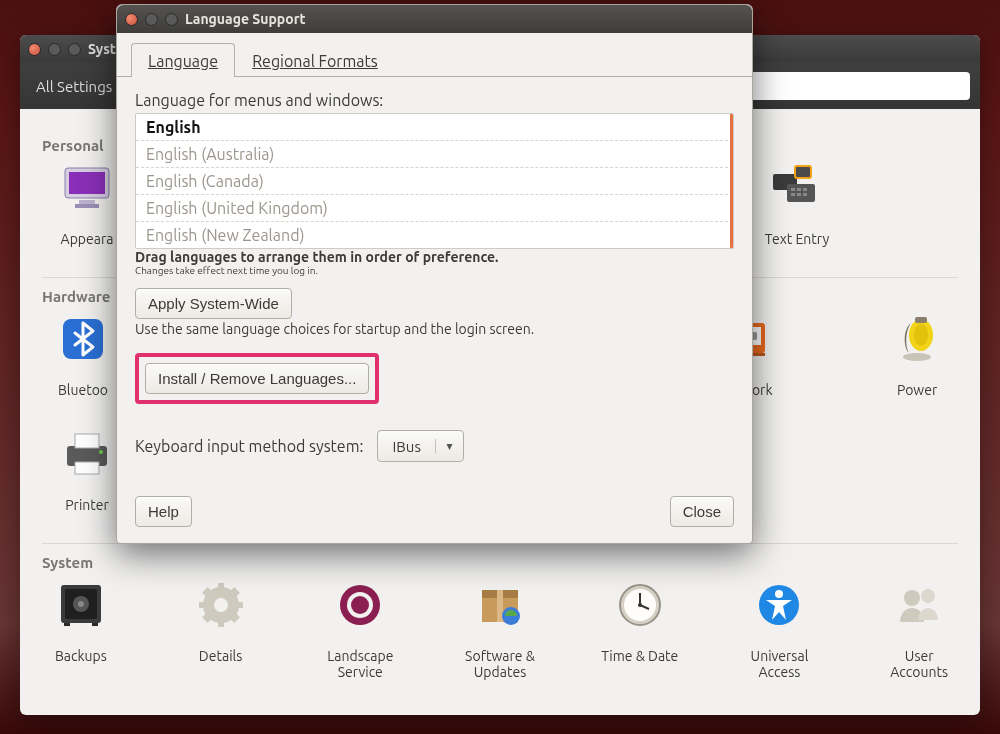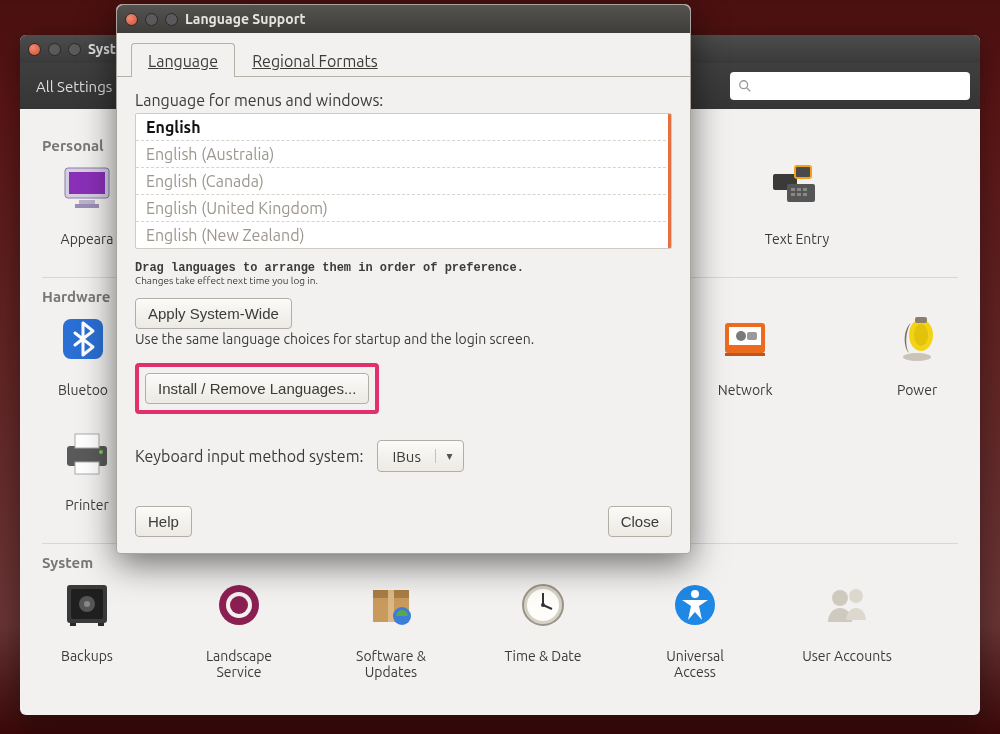--- a/index.html
+++ b/index.html
@@ -35,21 +35,21 @@
   .section-title { font-weight: bold; color: #787773; font-size: 15px; margin: 10px 0 8px 0; }
   .icon-row { display: flex; gap: 90px; margin-bottom: 30px; flex-wrap: nowrap; }
   .icon-row.system { gap: 62px; }
   .app-icon { width: 90px; display: flex; flex-direction: column; align-items: center; gap: 17px; text-align: center; }
   .app-icon .glyph { width: 52px; height: 52px; display: flex; align-items: center; justify-content: center; }
   .app-icon .label { font-size: 14px; color: #3c3b37; line-height: 1.15; }
   hr.sep { border: none; border-top: 1px solid #d9d7d4; margin: 0 0 10px 0; }
 
   
   .dialog {
-    position: absolute; left: 116px; top: 4px; width: 575px;
+    position: absolute; left: 116px; top: 4px; width: 637px;
     background: #f2f1f0; border-radius: 6px 6px 4px 4px; box-shadow: 0 10px 35px rgba(0,0,0,.55);
     border: 1px solid #a9a49c;
   }
   .dlg-titlebar {
     height: 28px; background: linear-gradient(to bottom,#54534f,#3e3d39);
     border-radius: 6px 6px 0 0;
     display: flex; align-items: center; padding: 0 8px; color: #e8e5e0; font-weight: bold; font-size: 14px; gap: 7px;
   }
   .dlg-body { padding: 0; }
 
@@ -78,21 +78,21 @@
     position: relative; overflow: hidden;
   }
   .lang-list::after {
     content:""; position:absolute; right:0; top:0; bottom:0; width:3px; background:#e57042;
   }
   .lang-item { padding: 4px 10px; border-bottom: 1px dashed #d8d4cb; font-size: 16px; }
   .lang-item:last-child { border-bottom:none; }
   .lang-item.primary { color:#111; font-weight:600; }
   .lang-item.secondary { color:#9c978e; }
 
-  .hint-strong { font-weight: bold; font-size: 12px; margin-top: 12px; color: #3c3b37; font-family: Liberation Mono, monospace; }
+  .hint-strong { font-weight: bold; font-size: 14px; margin-top: 0; color: #3c3b37; }
   .hint { font-size: 10px; color: #3c3b37; margin-bottom: 12px; }
   .subhint { font-size: 14px; color: #3c3b37; margin: 2px 0 16px 0; }
 
   .btn {
     display:inline-flex; align-items:center; padding: 6px 12px; font-size:15px;
     background: linear-gradient(to bottom,#fafaf8,#edeae4);
     border:1px solid #b3aea5; border-radius:4px; color:#3c3b37; cursor:pointer;
     box-shadow: inset 0 1px 0 #fff;
   }
   .highlight-box {
@@ -235,20 +235,39 @@
               <circle cx="23" cy="22" r="3" fill="#888"></circle>
               <rect x="6" y="41" width="6" height="3" fill="#2a2a2a"></rect>
               <rect x="34" y="41" width="6" height="3" fill="#2a2a2a"></rect>
             </svg>
         </div>
         <div class="label">Backups</div>
       </div>
       <div class="app-icon">
         <div class="glyph">
           <svg class="icon46" viewBox="0 0 46 46">
+              <circle cx="23" cy="23" r="18" fill="#cfcabe"></circle>
+              <g fill="#cfcabe">
+                <rect x="20" y="1" width="6" height="8"></rect>
+                <rect x="20" y="37" width="6" height="8"></rect>
+                <rect x="1" y="20" width="8" height="6"></rect>
+                <rect x="37" y="20" width="8" height="6"></rect>
+                <rect x="6" y="6" width="6" height="8" transform="rotate(45 9 10)"></rect>
+                <rect x="34" y="32" width="6" height="8" transform="rotate(45 37 36)"></rect>
+                <rect x="34" y="6" width="6" height="8" transform="rotate(-45 37 10)"></rect>
+                <rect x="6" y="32" width="6" height="8" transform="rotate(-45 9 36)"></rect>
+              </g>
+              <circle cx="23" cy="23" r="7" fill="#f2f1f0"></circle>
+            </svg>
+        </div>
+        <div class="label">Details</div>
+      </div>
+      <div class="app-icon">
+        <div class="glyph">
+          <svg class="icon46" viewBox="0 0 46 46">
               <circle cx="23" cy="23" r="20" fill="#8c1f52"></circle>
               <circle cx="23" cy="23" r="13" fill="#f2f1f0"></circle>
               <circle cx="23" cy="23" r="9" fill="#8c1f52"></circle>
             </svg>
         </div>
         <div class="label">Landscape Service</div>
       </div>
       <div class="app-icon">
         <div class="glyph">
           <svg class="icon46" viewBox="0 0 46 46">

